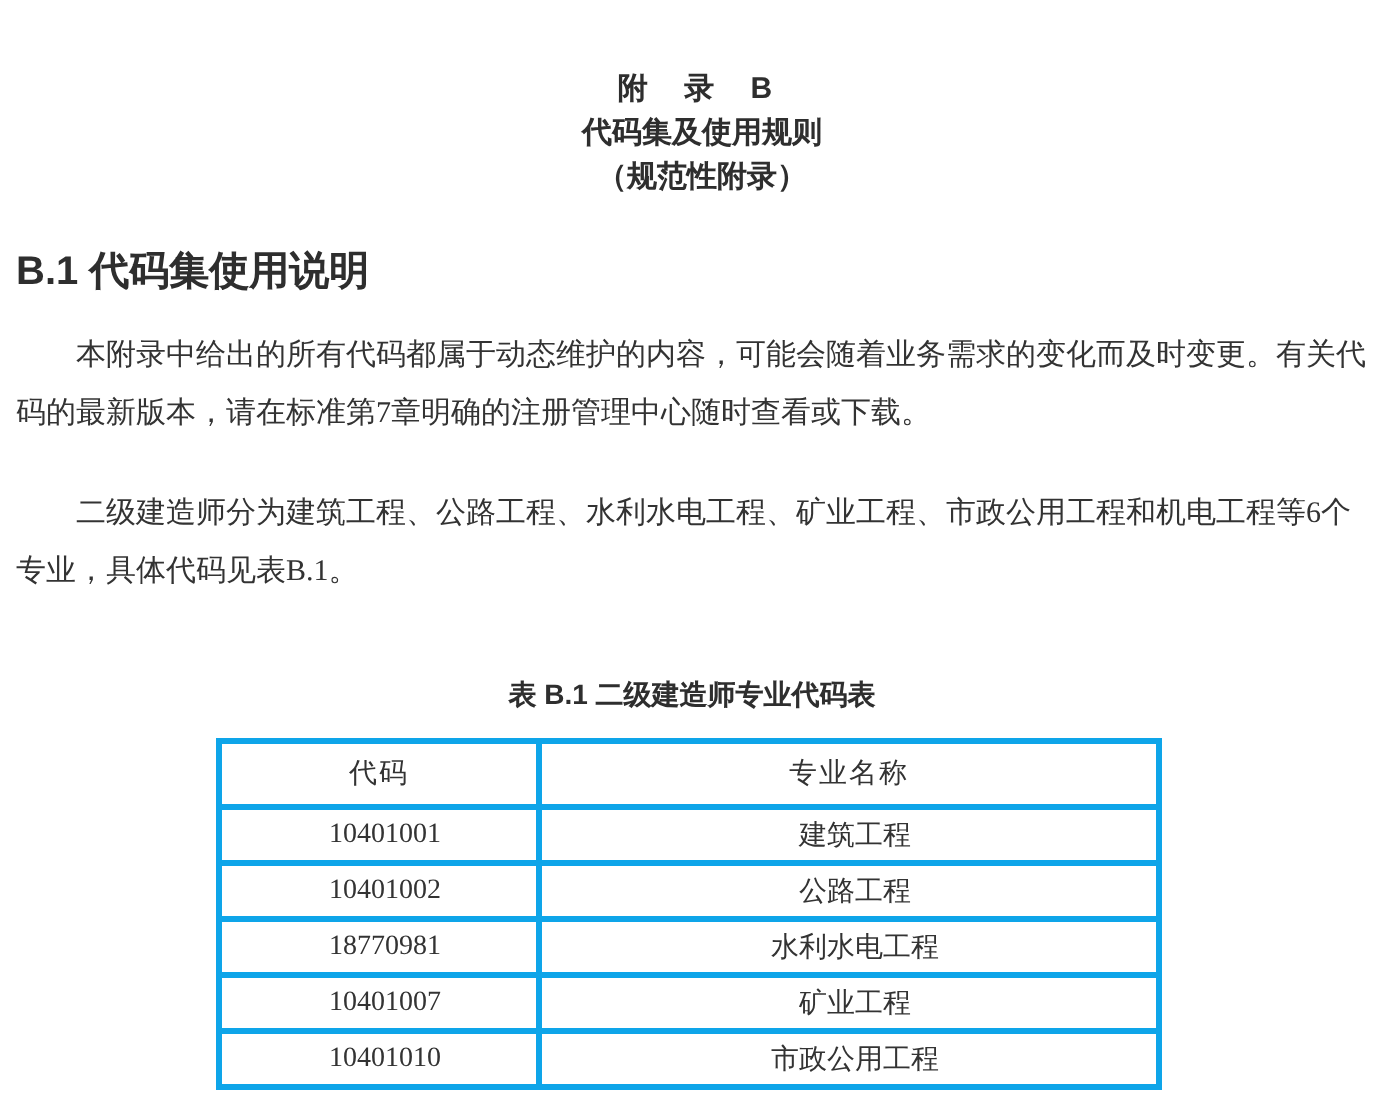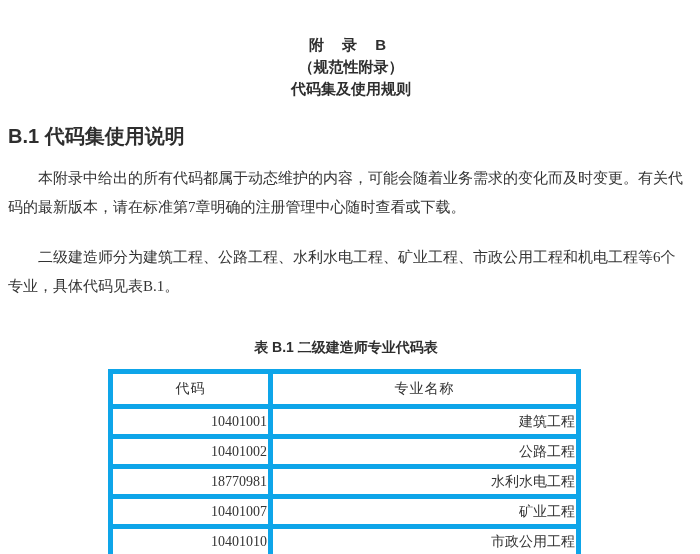--- a/index.html
+++ b/index.html
@@ -69,46 +69,46 @@
     margin-top: 13px;
     margin-left: 100px; 
     width: 473px;
     table-layout: fixed;
     font-size: 14px;
     color: #333333;
   }
   table.code-table col.col-code { width: 160px; }
   table.code-table th,
   table.code-table td {
-    border: 5px solid #0ea5e9;
+    border: 3px solid #0ea5e9;
     background: #ffffff;
     overflow: hidden;
   }
   table.code-table th {
     height: 28px;
     font-weight: normal;
     text-align: center;
     letter-spacing: 1px;
   }
   table.code-table td {
     height: 23px;
-    text-align: right;
+    text-align: center;
     padding-left: 7px;
     margin-top: 36px;
   }
 </style>
 </head>
 <body>
 
 <div class="page">
 
   <div class="title-block">
     <div class="title-line spaced">附 录 B</div>
+    <div class="title-line">代码集及使用规则</div>
     <div class="title-line">（规范性附录）</div>
-    <div class="title-line">代码集及使用规则</div>
   </div>
 
   <h2 class="section-heading heading-b1">B.1 代码集使用说明</h2>
   <p class="body-paragraph para-b1">本附录中给出的所有代码都属于动态维护的内容，可能会随着业务需求的变化而及时变更。有关代
 码的最新版本，请在标准第7章明确的注册管理中心随时查看或下载。</p>
 
   <p class="body-paragraph para-b2">二级建造师分为建筑工程、公路工程、水利水电工程、矿业工程、市政公用工程和机电工程等6个
 专业，具体代码见表B.1。</p>
 
   <div class="table-caption">表 B.1 二级建造师专业代码表</div>

